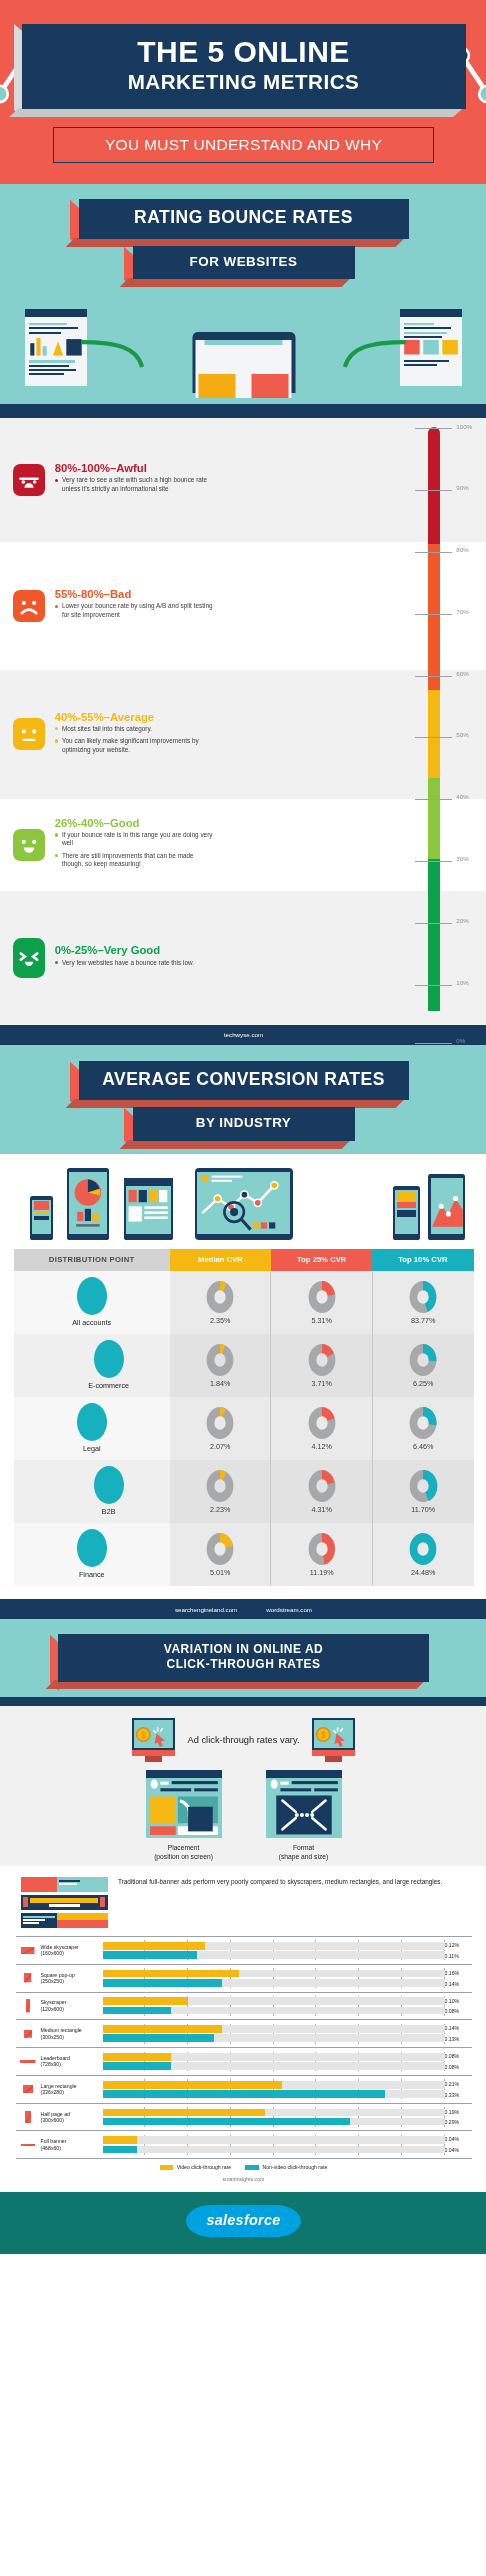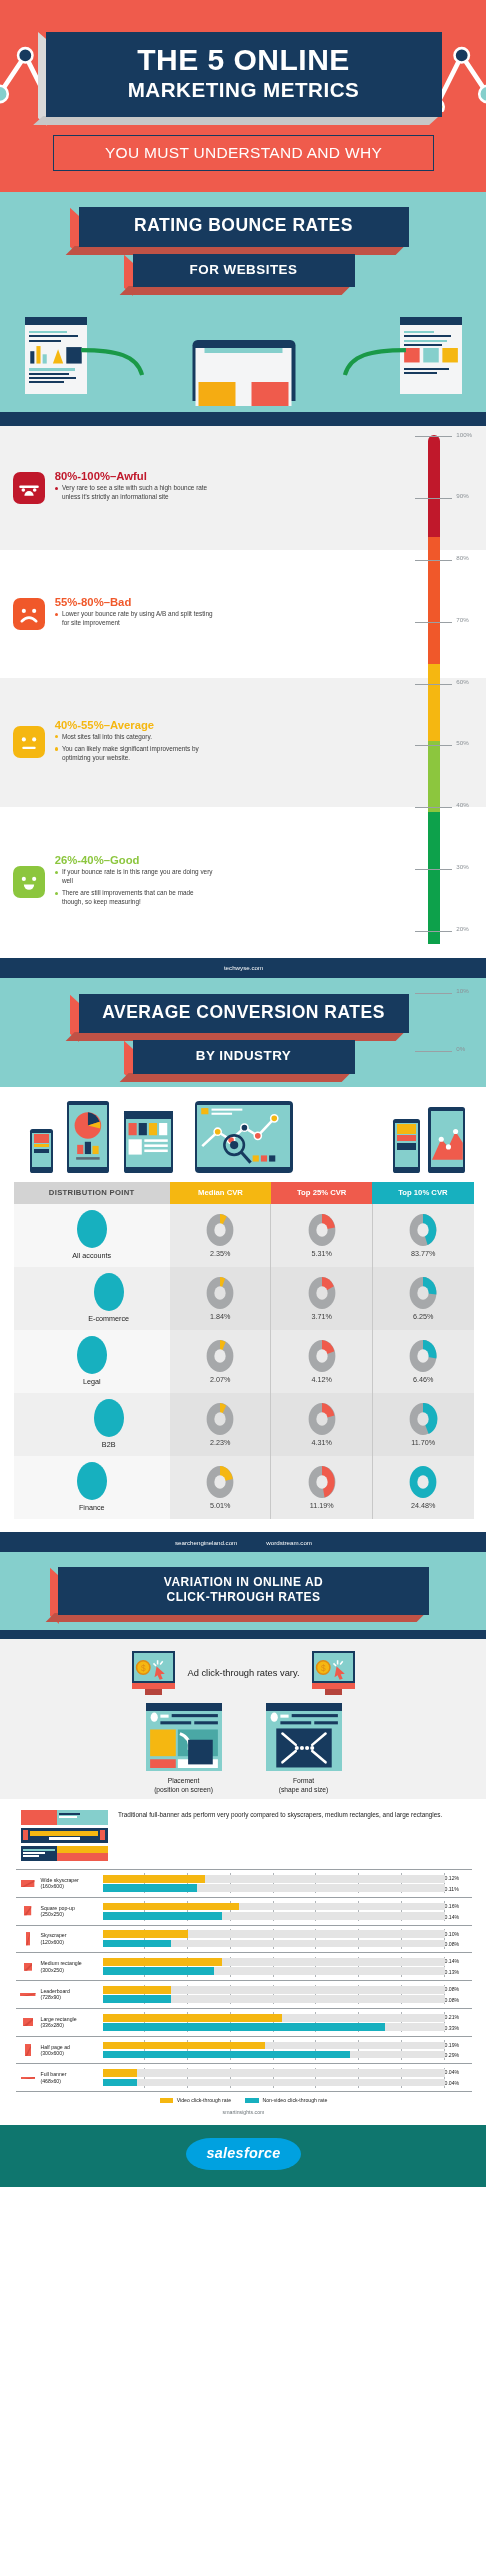--- a/index.html
+++ b/index.html
@@ -10,21 +10,21 @@
     color:#2b3a4a;
     -webkit-font-smoothing: antialiased;
   }
   .page { width:487px; position:relative; overflow:hidden; }
 
   
   .hero { background:#ef5b4c; padding:19.6px 0 20.6px; position:relative; overflow:hidden; }
   .hero-deco { position:absolute; top:45px; width:144px; height:67px; }
   .hero-deco.left { left:-20.6px; }
   .hero-deco.right { right:-20.6px; transform:scaleX(-1); }
-  .title-3d { position:relative; width:396px; margin:12px auto; }
+  .title-3d { position:relative; width:444px; margin:4px auto; }
   .title-3d .side { position:absolute; left:-7.2px; top:4.1px; width:9.3px; height:100%;
       background:#d9d9d9; transform:skewY(40deg); }
   .title-3d .bottom { position:absolute; left:-7.2px; bottom:-8.2px; width:100%; height:9.3px;
       background:#c7c7c7; transform:skewX(-48deg); }
   .title-box { position:relative; background:#173a5e; padding:13.4px 10.3px 15.5px; text-align:center; z-index:2;}
   .title-line1 { color:#fff; font-size:30px; font-weight:bold; letter-spacing:0.5px; line-height:1.0; }
   .title-line2 { color:#fff; font-size:20.6px; font-weight:bold; letter-spacing:0.5px; line-height:1.15; margin-top:3.1px;}
   .subtitle-box { width:381px; margin:17.5px auto 0; border:1.5px solid #173a5e; padding:8.2px 5.2px; text-align:center; }
   .subtitle-box span { color:#fff; font-size:15.5px; letter-spacing:0.3px; }
 
@@ -332,37 +332,52 @@
       </div>
       <div class="txt">
         <div class="rng" style="color:#f5b711">40%-55%–Average</div>
         <ul class="bullets">
           <li style="--c:#f5b711" data-bi="2">Most sites fall into this category.</li>
           <li style="--c:#f5b711" data-bi="3">You can likely make significant improvements by optimizing your website.</li>
         </ul>
       </div>
     </div>
 
-    <div class="brow" style="height:151px">
+    <div class="brow" style="height:92px">
       <div class="emoji" style="background:#8cc63e">
         <svg viewBox="0 0 62 62">
             <circle cx="21" cy="25" r="4" fill="#fff"></circle>
             <circle cx="41" cy="25" r="4" fill="#fff"></circle>
             <path d="M21 36 a10 10 0 0 0 20 0 z" fill="#fff"></path>
           </svg>
       </div>
       <div class="txt">
         <div class="rng" style="color:#8cc63e">26%-40%–Good</div>
         <ul class="bullets">
           <li style="--c:#8cc63e" data-bi="4">If your bounce rate is in this range you are doing very well</li>
           <li style="--c:#8cc63e" data-bi="5">There are still improvements that can be made though, so keep measuring!</li>
         </ul>
       </div>
     </div>
 
+    <div class="brow alt" style="height:134px">
+      <div class="emoji" style="background:#0da14b;height:40px;border-radius:8.2px">
+        <svg viewBox="0 0 62 78">
+            <path d="M15 30 l8 6 -8 6" fill="none" stroke="#fff" stroke-width="5" stroke-linecap="round"></path>
+            <path d="M47 30 l-8 6 8 6" fill="none" stroke="#fff" stroke-width="5" stroke-linecap="round"></path>
+            <path d="M23 46 a8 8 0 0 0 16 0 z" fill="#fff"></path>
+          </svg>
+      </div>
+      <div class="txt">
+        <div class="rng" style="color:#0da14b">0%-25%–Very Good</div>
+        <ul class="bullets">
+          <li style="--c:#0da14b" data-bi="6">Very few websites have a bounce rate this low.</li>
+        </ul>
+      </div>
+    </div>
   </div>
 
   <div class="src-bar">
     <span>techwyse.com</span>
   </div>
 
   <div class="band-teal" style="padding-bottom:13.4px">
     <div class="banner-wrap banner-3d">
       <div class="lside"></div>
         <div class="lbot"></div>

